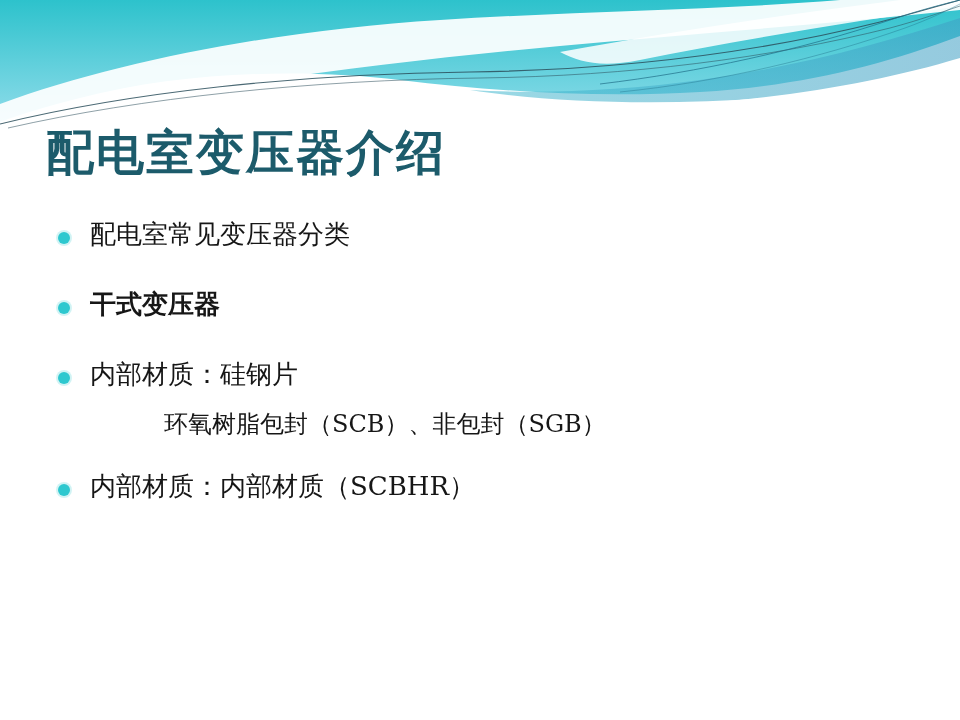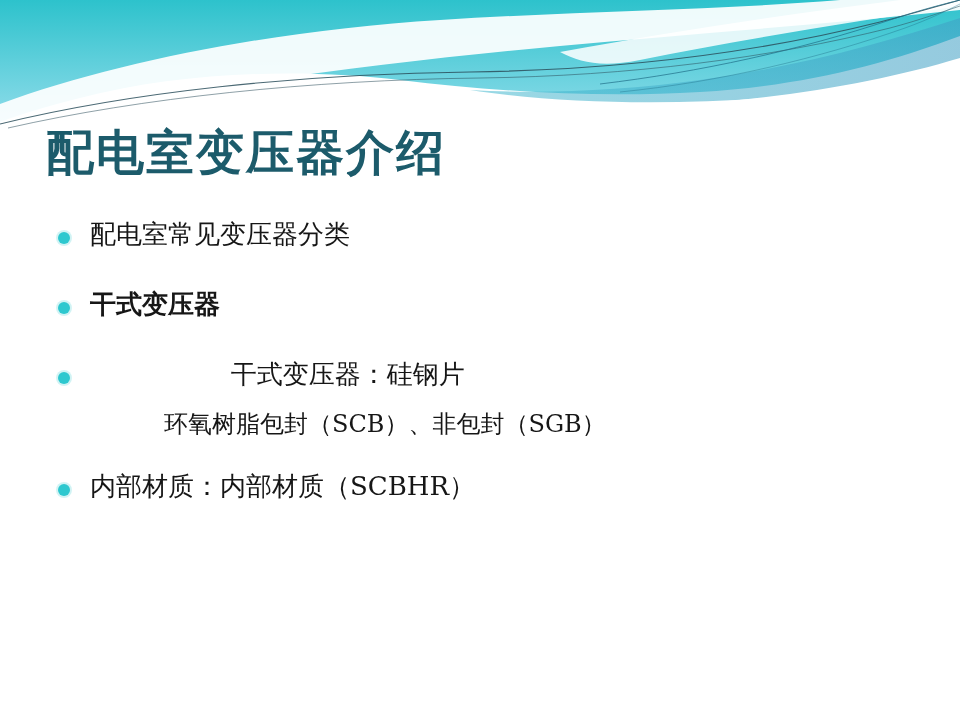--- a/index.html
+++ b/index.html
@@ -7,21 +7,20 @@
     padding: 0;
     background: #ffffff;
   }
   #slide {
     position: relative;
     width: 960px;
     height: 524px;
     overflow: hidden;
     background: #ffffff;
     font-family: "Liberation Serif", "DejaVu Serif", serif;
-    text-align: center;
   }
 
   
   #header-band {
     position: absolute;
     left: 0; top: 0;
     width: 960px;
     height: 130px;
     overflow: hidden;
   }
@@ -202,21 +201,21 @@
     </div>
 
     <div class="bullet-row">
       <span class="bullet-dot"></span>
       <span class="bullet-text bold">干式变压器</span>
     </div>
 
     <div class="bullet-row">
       <span class="bullet-dot"></span>
       <div>
-        <div class="bullet-text">干式变压器：硅钢片</div>
+        <div class="bullet-text">内部材质：硅钢片</div>
         <div class="sub-line">环氧树脂包封（SCB）、非包封（SGB）</div>
       </div>
     </div>
 
     <div class="bullet-row">
       <span class="bullet-dot"></span>
       <span class="bullet-text">内部材质：内部材质（SCBHR）</span>
     </div>
 
 

